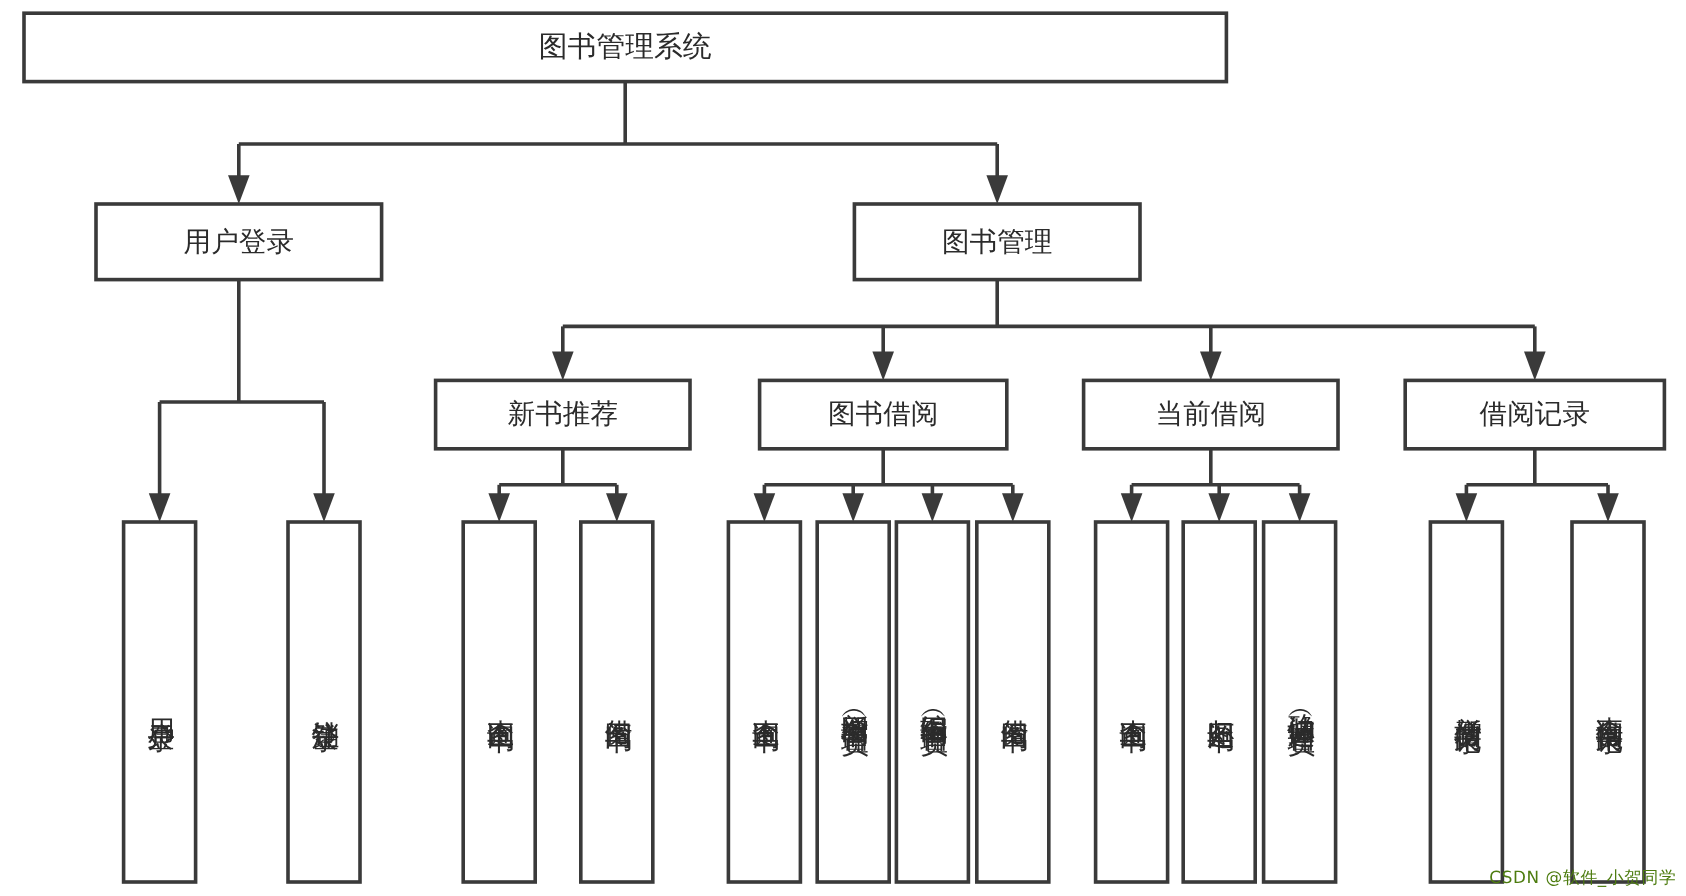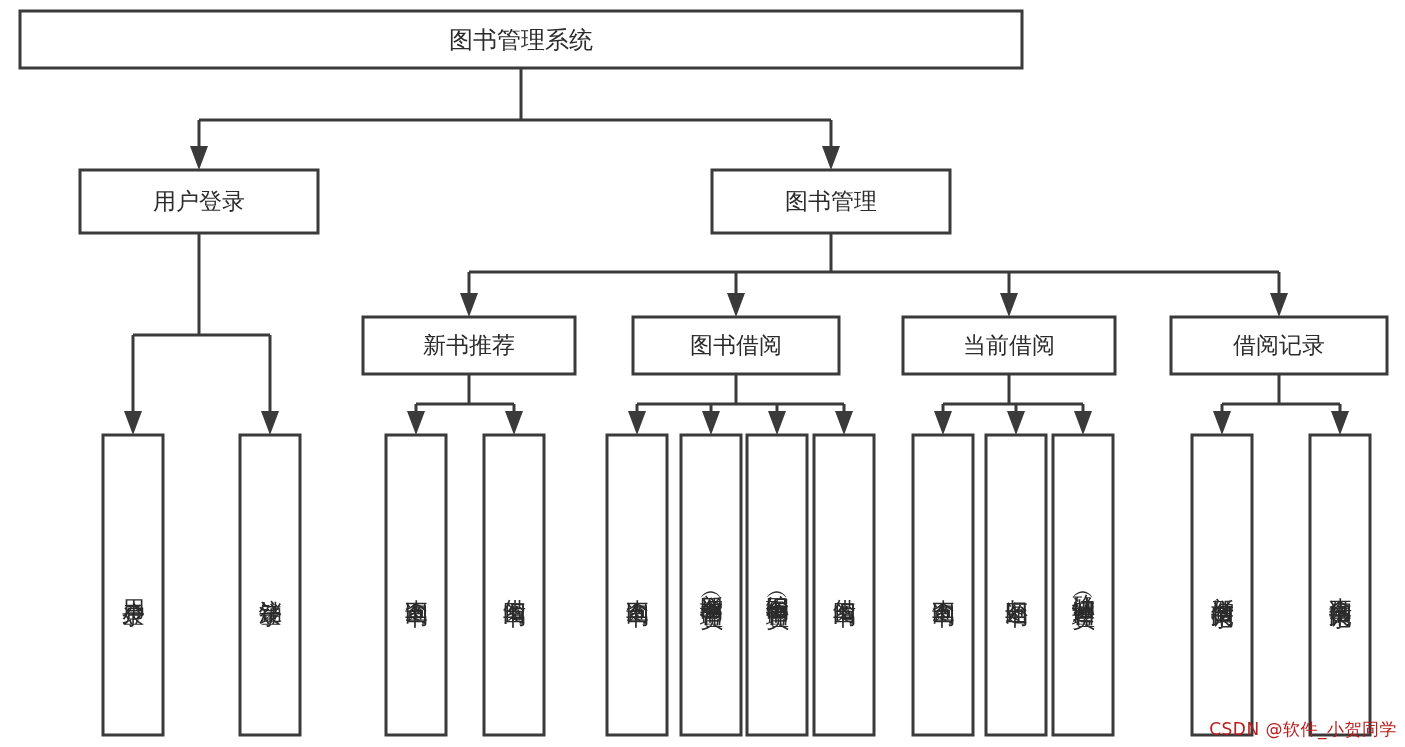--- a/index.html
+++ b/index.html
@@ -66,22 +66,22 @@
     line-height: 1.12;
     letter-spacing: 2px;
     color: #2b2b2b;
     white-space: nowrap;
   }
   .watermark {
     position: absolute;
     right: 8px;
     bottom: 6px;
     font-family: "DejaVu Sans", "Liberation Sans", sans-serif;
-    font-size: 17px;
-    color: #b91c1c;
+    font-size: 14px;
+    color: #4d7c0f;
     letter-spacing: 0.5px;
     user-select: none;
   }
 </style>
 </head>
 <body>
 
 <div id="diagram-root">
 
   <svg id="tree-svg" viewBox="0 0 1405 747">

